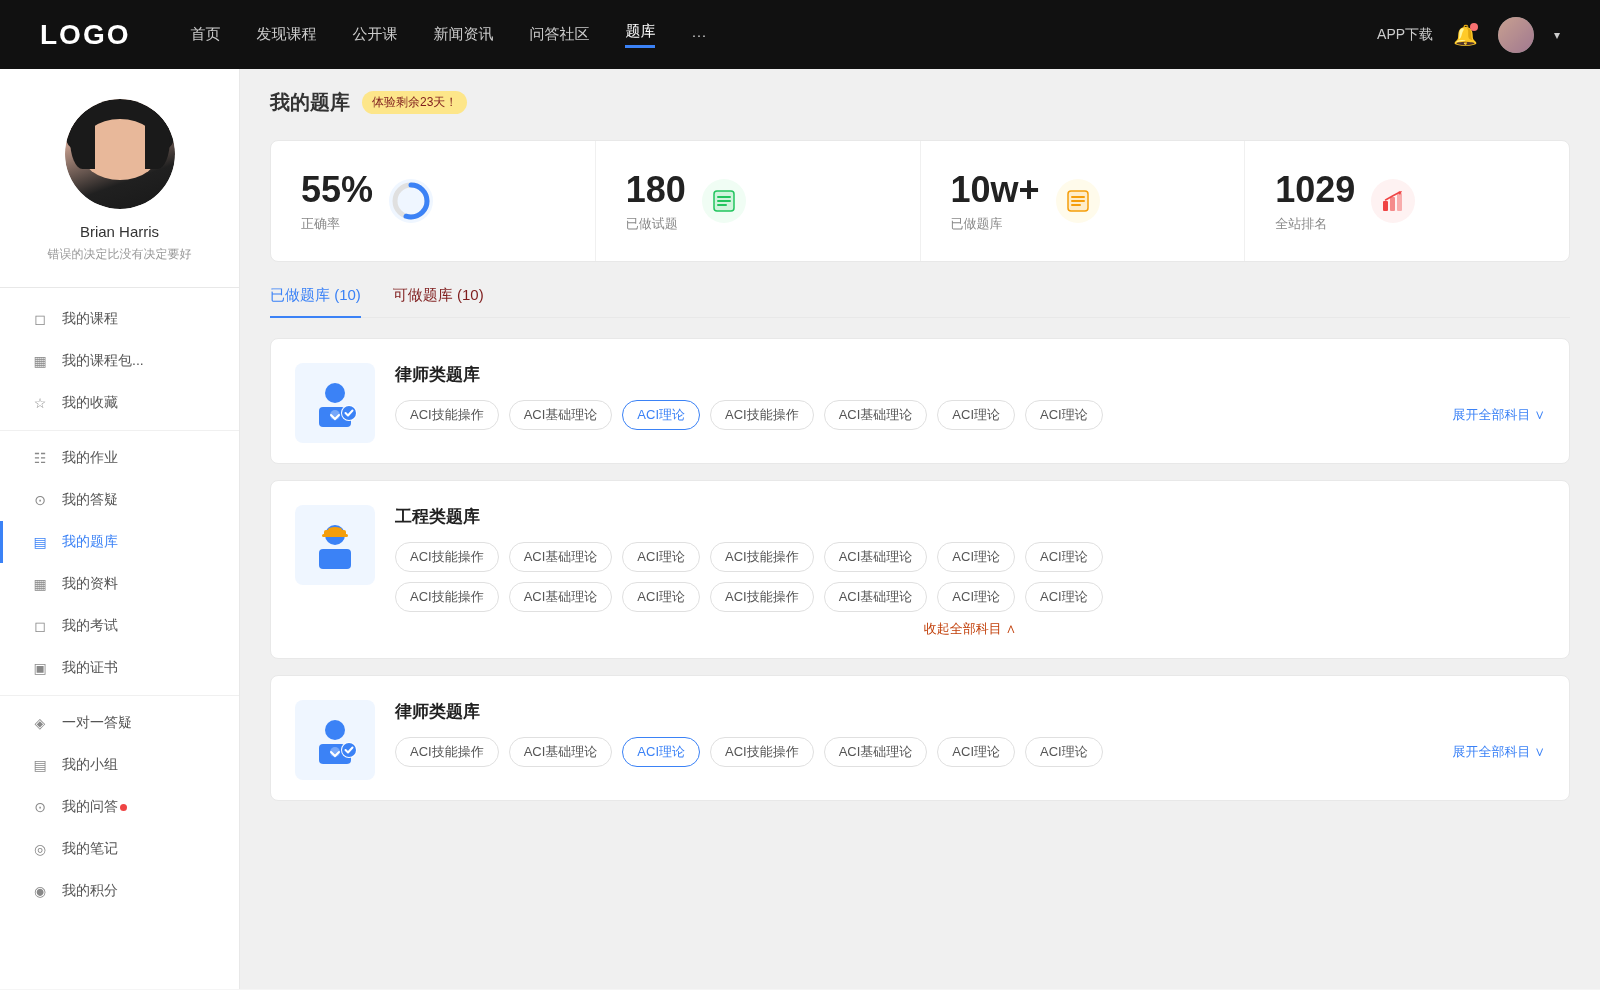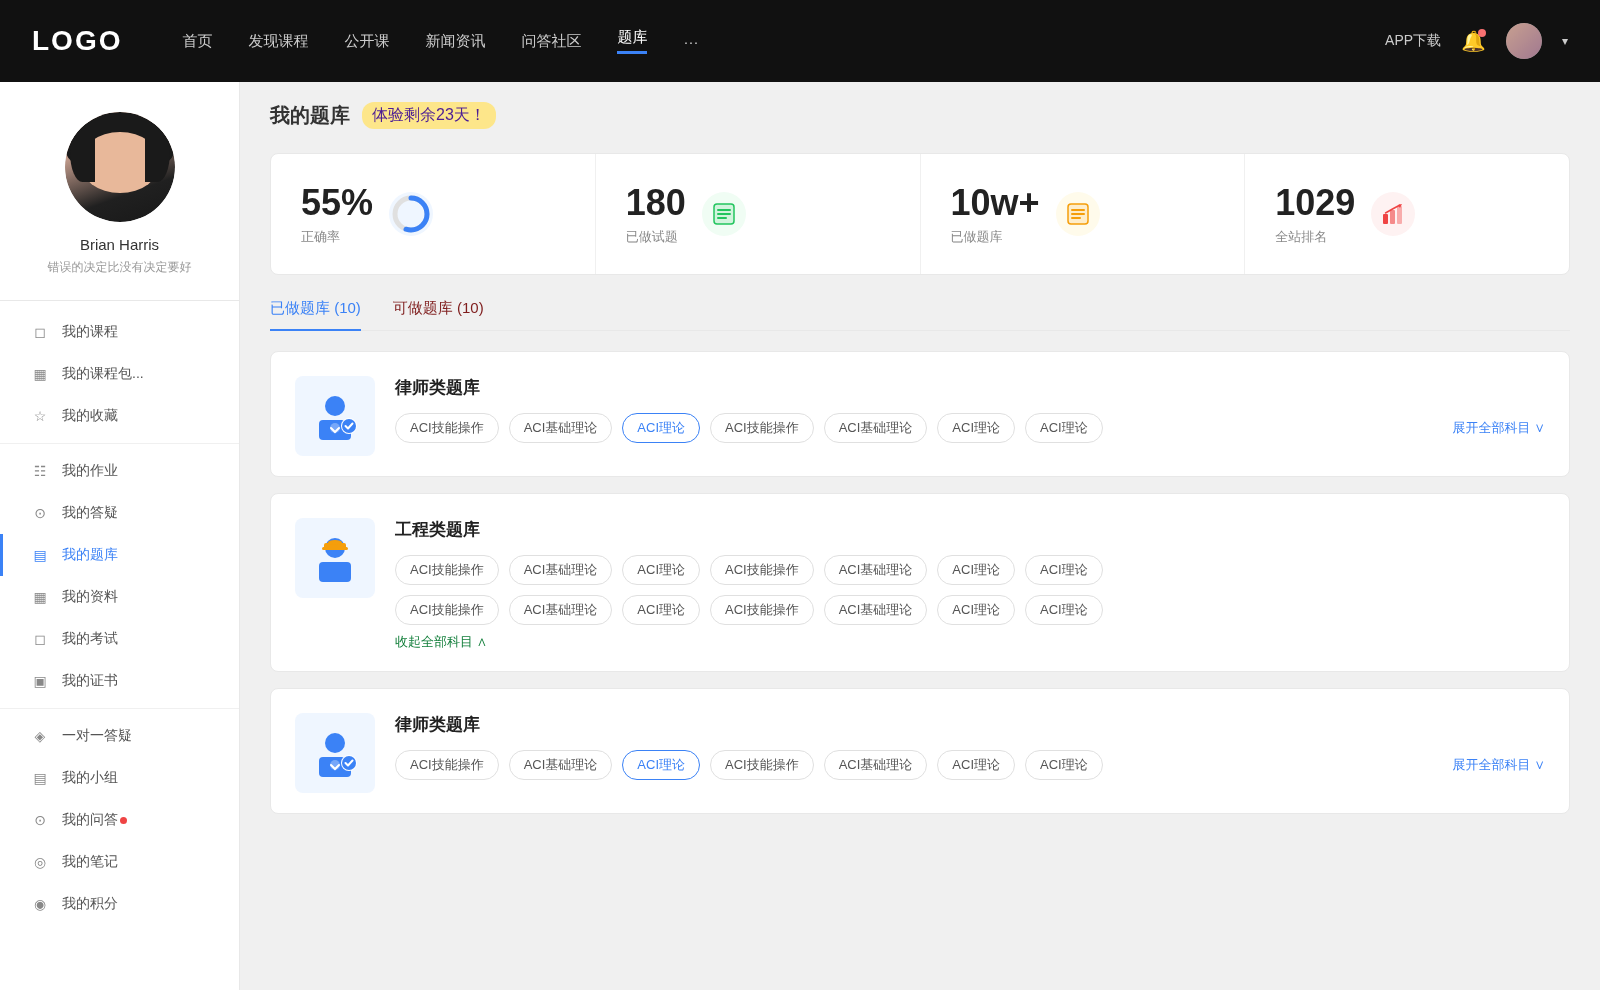--- a/index.html
+++ b/index.html
@@ -2,24 +2,24 @@
 <html><head>
   <meta charset="utf-8">
   <style>
     * { box-sizing: border-box; margin: 0; padding: 0; }
     body { font-family: -apple-system, BlinkMacSystemFont, "PingFang SC", "Microsoft YaHei", sans-serif; background: #f5f5f5; min-height: 990px; }
 
     
     .navbar {
       background: #111;
       color: #fff;
-      height: 82px;
-      display: flex;
-      align-items: center;
-      padding: 0 32px;
+      height: 69px;
+      display: flex;
+      align-items: center;
+      padding: 0 40px;
       position: relative;
       z-index: 10;
     }
     .navbar-logo {
       font-size: 28px;
       font-weight: bold;
       color: #fff;
       letter-spacing: 2px;
       margin-right: 60px;
     }
@@ -138,22 +138,22 @@
     
     .page-header {
       display: flex;
       align-items: center;
       gap: 12px;
       margin-bottom: 24px;
     }
     .page-title { font-size: 20px; font-weight: 600; color: #333; }
     .trial-badge {
       background: #fde68a;
-      color: #4c1d95;
-      font-size: 16px;
+      color: #7f1d1d;
+      font-size: 12px;
       padding: 3px 10px;
       border-radius: 12px;
     }
 
     
     .stats-row {
       display: flex;
       background: #fff;
       border-radius: 8px;
       margin-bottom: 24px;
@@ -262,23 +262,23 @@
     .expand-link {
       font-size: 13px;
       color: #3b82f6;
       cursor: pointer;
       margin-left: auto;
       padding-left: 20px;
       white-space: nowrap;
     }
     .collapse-link {
       font-size: 13px;
-      color: #15803d;
+      color: #c2410c;
       cursor: pointer;
-      text-align: left;
+      text-align: center;
       margin-top: 8px;
     }
     .second-tags-row {
       display: flex;
       flex-wrap: wrap;
       gap: 10px;
       margin-top: 10px;
     }
 
     

